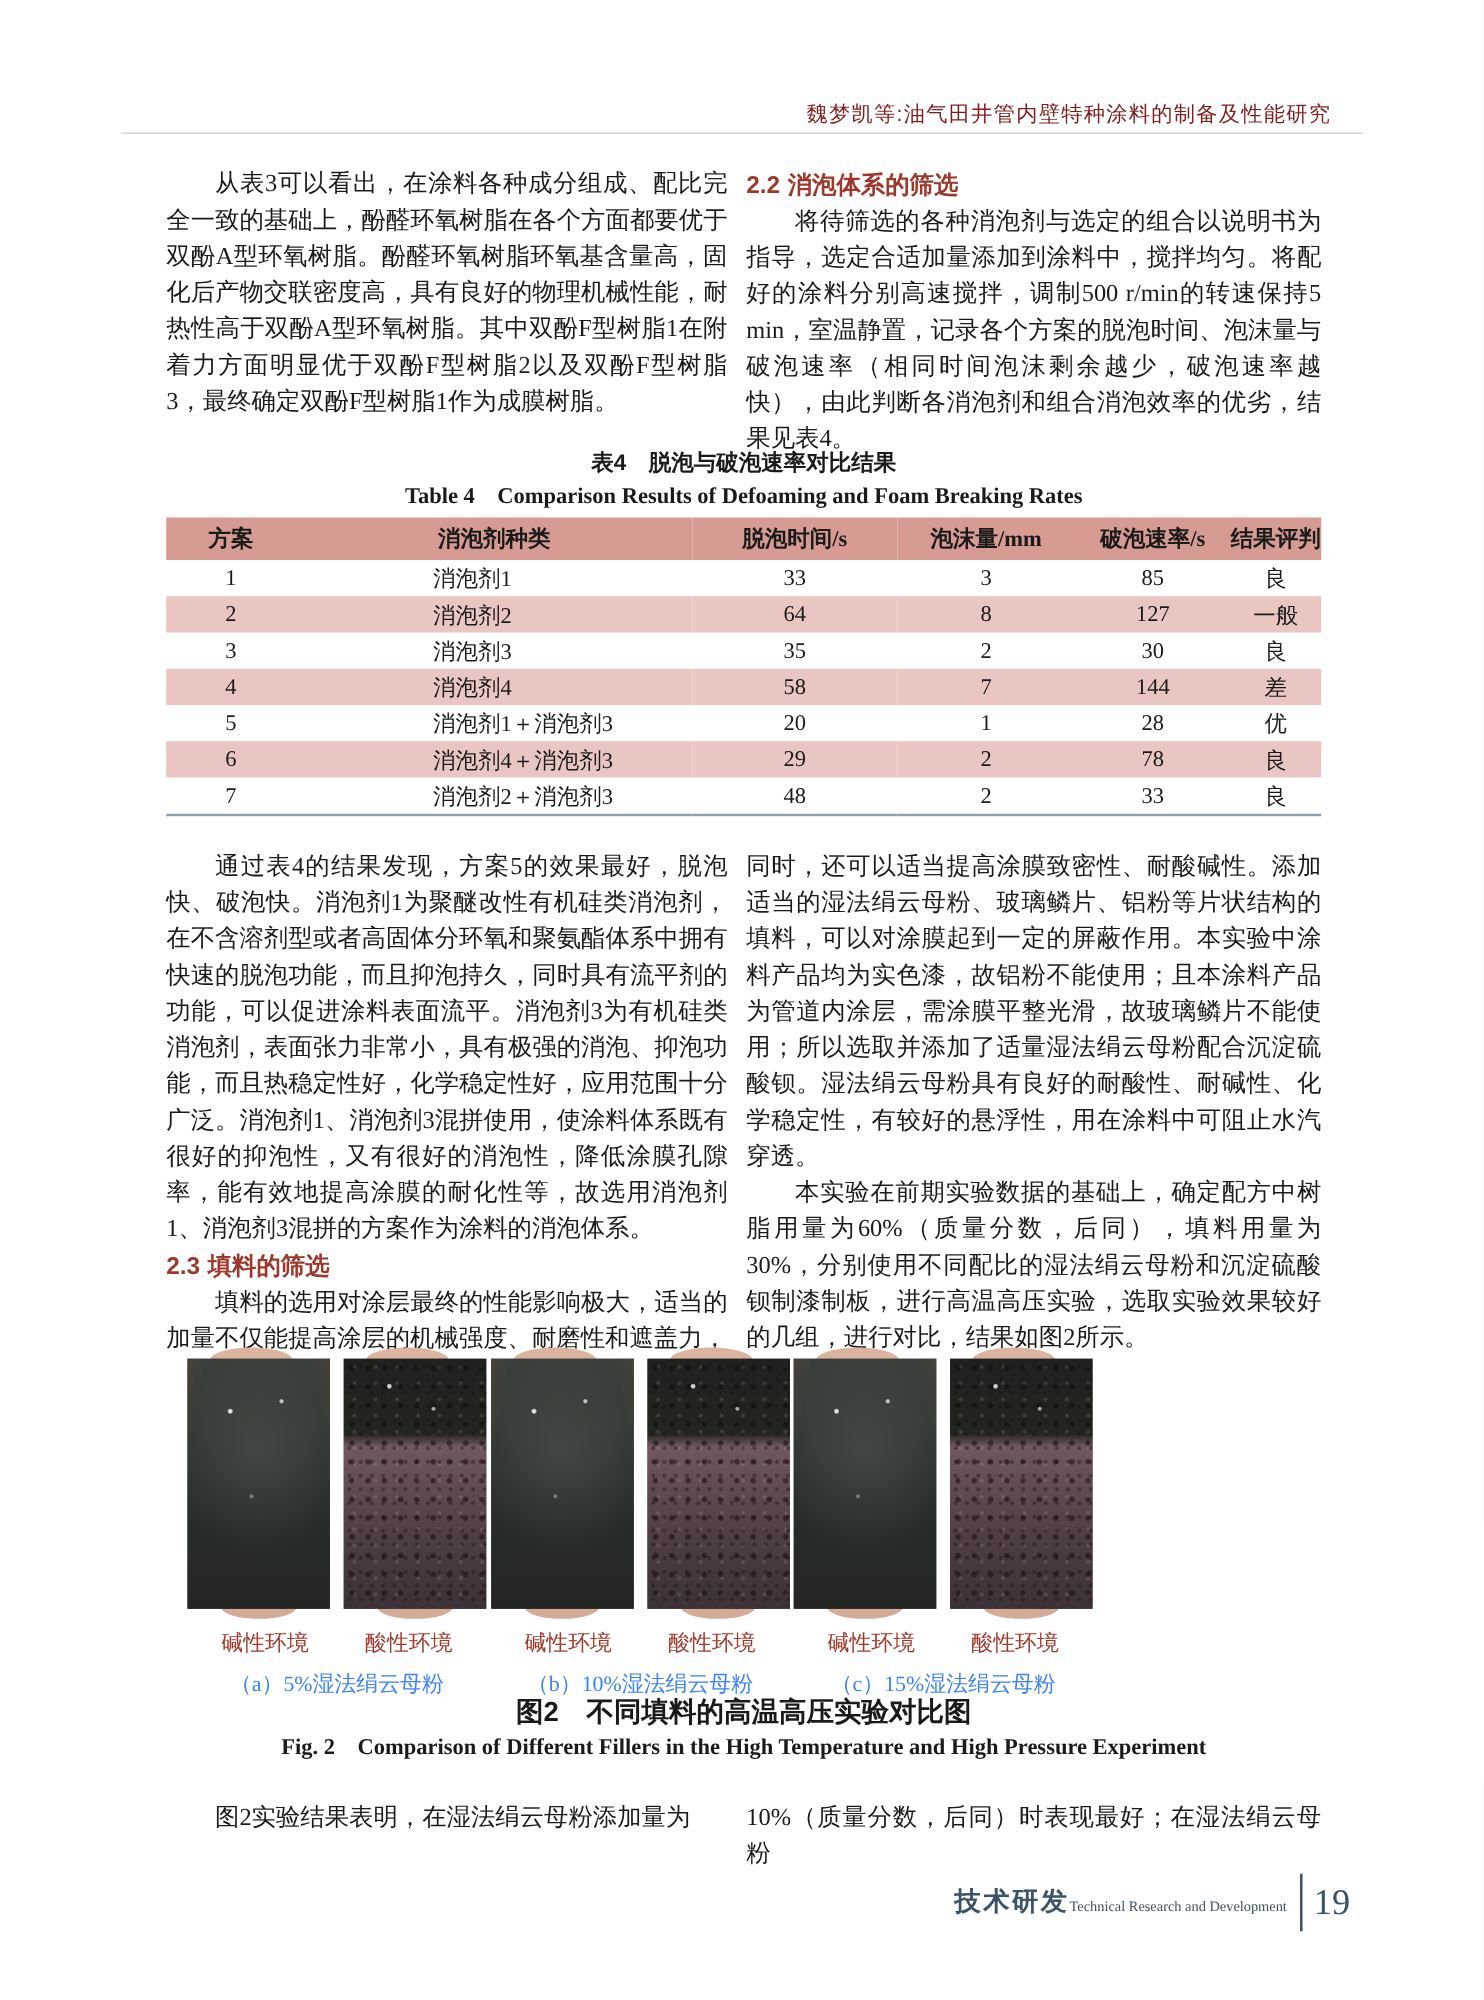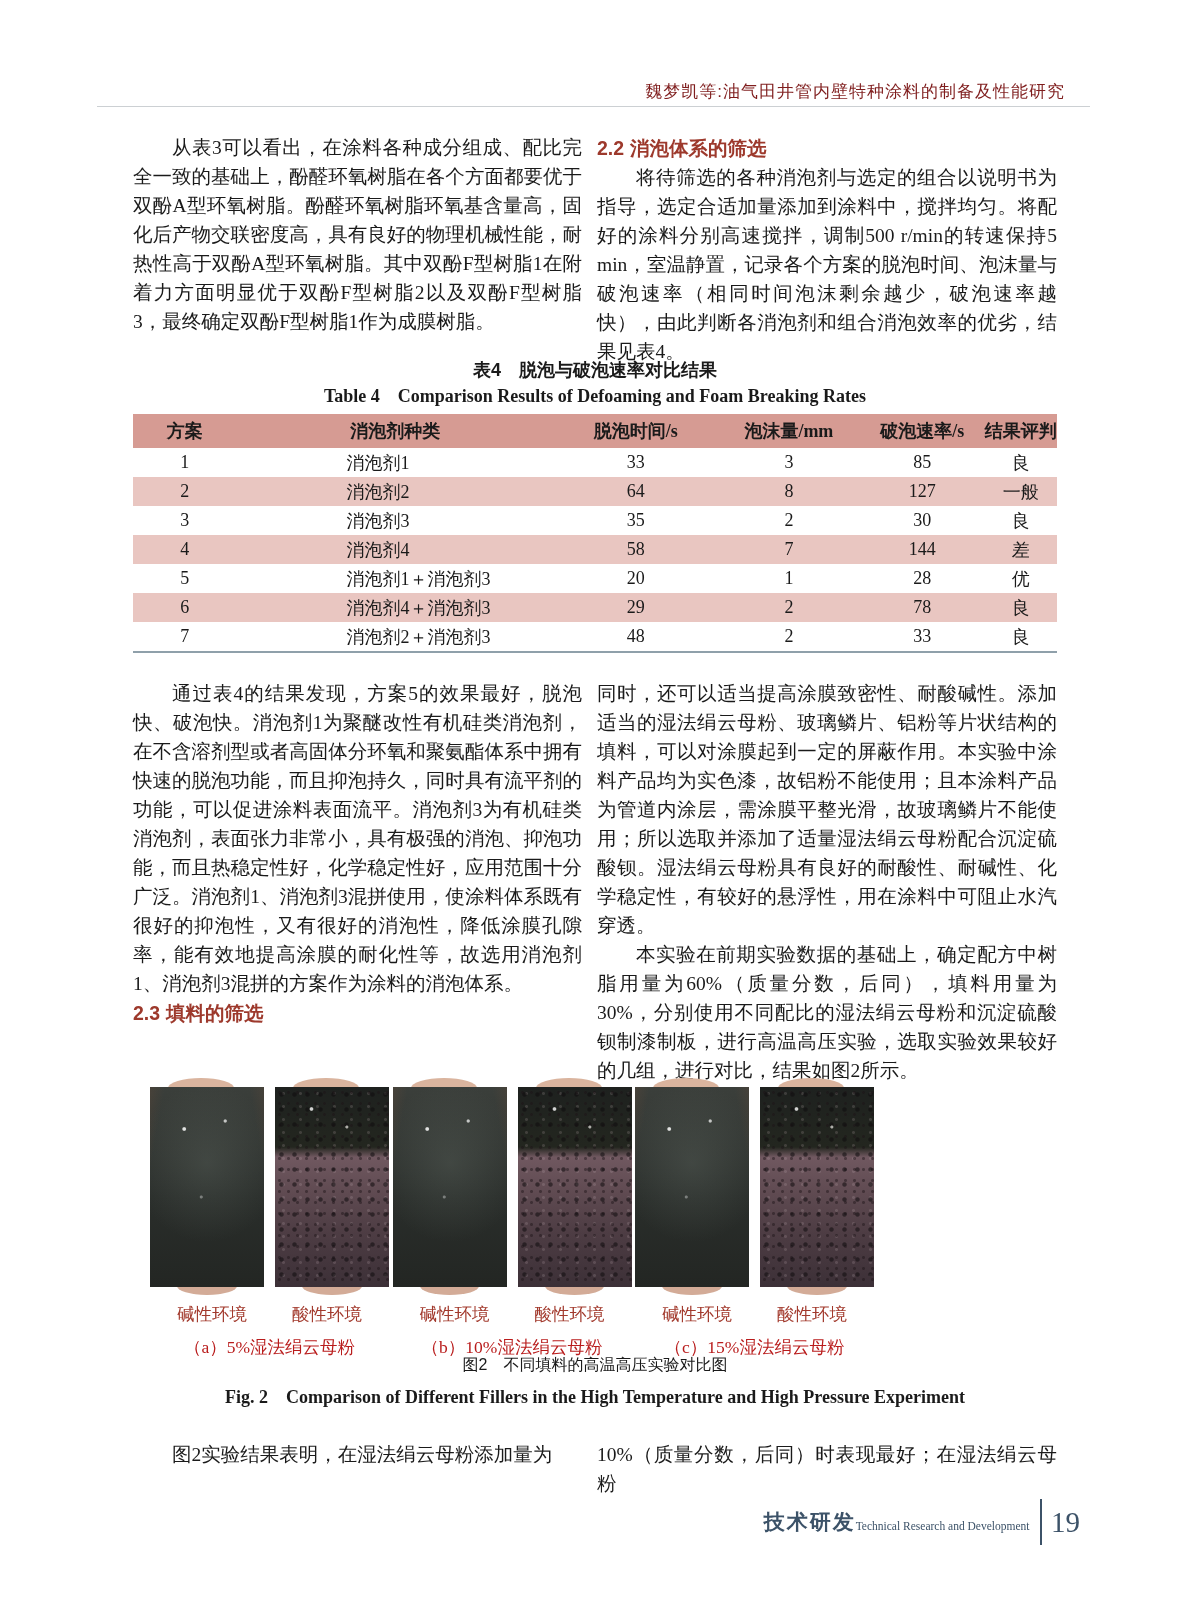--- a/index.html
+++ b/index.html
@@ -94,24 +94,24 @@
       radial-gradient(circle,rgba(28,18,22,0.45) 1.1px,transparent 2px),
       radial-gradient(circle,rgba(205,185,190,0.18) 1px,transparent 2px),
       linear-gradient(180deg,#1e211f 0%,#23261f 30%,#705860 35%,#604b52 52%,#4e3d44 72%,#3c3037 100%);
     background-size:100% 100%,100% 100%,13px 15px,9px 11px,17px 13px,100% 100%;
   }
   .env-labels{
     display:flex;justify-content:space-between;width:230px;margin-top:15px;
     color:#a2392c;font-size:17.5px;
   }
   .env-labels span{width:50%;text-align:center;}
-  .sub-caption{margin-top:9px;color:#b91c1c;font-size:17.5px;}
+  .sub-caption{margin-top:9px;color:#3b82f6;font-size:17.5px;}
   .fig-caption-zh{
     position:absolute;top:1355px;left:133px;width:924px;text-align:center;
-    font-family:"Liberation Sans","DejaVu Sans",sans-serif;font-weight:normal;font-size:16px;
+    font-family:"Liberation Sans","DejaVu Sans",sans-serif;font-weight:bold;font-size:22px;
   }
   .fig-caption-en{
     position:absolute;top:1385px;left:133px;width:924px;text-align:center;
     font-weight:bold;font-size:18px;
   }
   
   #bottom-left{top:1440px;left:133px;}
   #bottom-right{top:1440px;left:597px;width:460px;}
   
   .footer{
@@ -214,20 +214,21 @@
         <td>2</td>
         <td>33</td>
         <td>良</td>
       </tr>
     </tbody>
   </table>
 
   <div class="col" id="col-left-2">
     <p>通过表4的结果发现，方案5的效果最好，脱泡快、破泡快。消泡剂1为聚醚改性有机硅类消泡剂，在不含溶剂型或者高固体分环氧和聚氨酯体系中拥有快速的脱泡功能，而且抑泡持久，同时具有流平剂的功能，可以促进涂料表面流平。消泡剂3为有机硅类消泡剂，表面张力非常小，具有极强的消泡、抑泡功能，而且热稳定性好，化学稳定性好，应用范围十分广泛。消泡剂1、消泡剂3混拼使用，使涂料体系既有很好的抑泡性，又有很好的消泡性，降低涂膜孔隙率，能有效地提高涂膜的耐化性等，故选用消泡剂1、消泡剂3混拼的方案作为涂料的消泡体系。</p>
     <p class="sec-head noindent"><span class="sec-num">2.3</span><span>填料的筛选</span></p>
+    <p>填料的选用对涂层最终的性能影响极大，适当的加量不仅能提高涂层的机械强度、耐磨性和遮盖力，</p>
   </div>
 
   <div class="col" id="col-right-2">
     <p class="noindent">同时，还可以适当提高涂膜致密性、耐酸碱性。添加适当的湿法绢云母粉、玻璃鳞片、铝粉等片状结构的填料，可以对涂膜起到一定的屏蔽作用。本实验中涂料产品均为实色漆，故铝粉不能使用；且本涂料产品为管道内涂层，需涂膜平整光滑，故玻璃鳞片不能使用；所以选取并添加了适量湿法绢云母粉配合沉淀硫酸钡。湿法绢云母粉具有良好的耐酸性、耐碱性、化学稳定性，有较好的悬浮性，用在涂料中可阻止水汽穿透。</p>
     <p>本实验在前期实验数据的基础上，确定配方中树脂用量为60%（质量分数，后同），填料用量为30%，分别使用不同配比的湿法绢云母粉和沉淀硫酸钡制漆制板，进行高温高压实验，选取实验效果较好的几组，进行对比，结果如图2所示。</p>
   </div>
 
   <div class="figure">
     <div class="fig-row">
 

